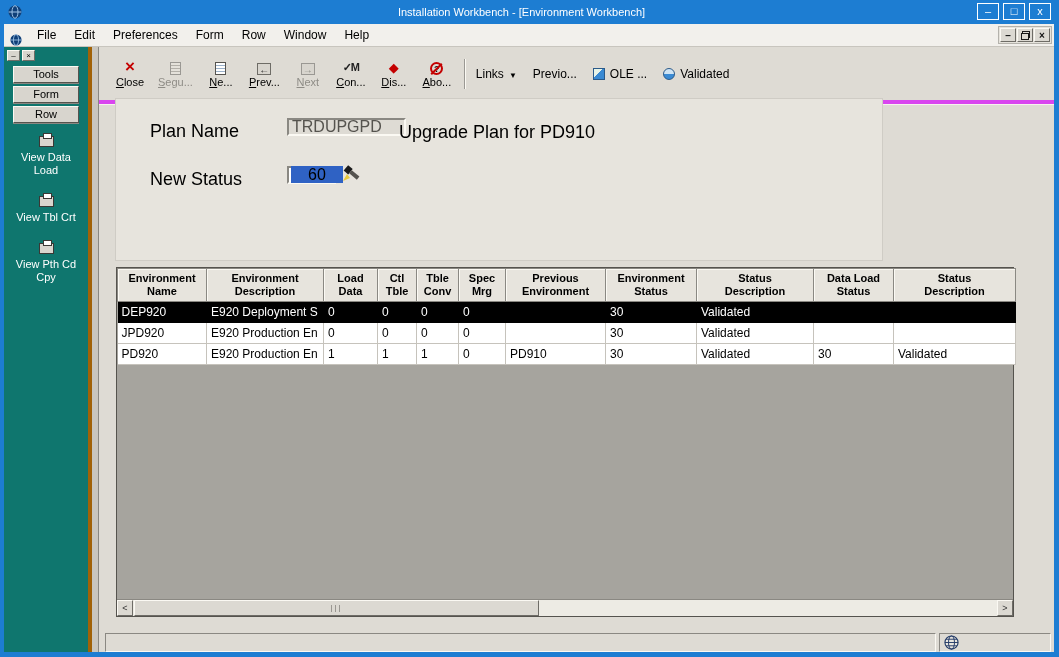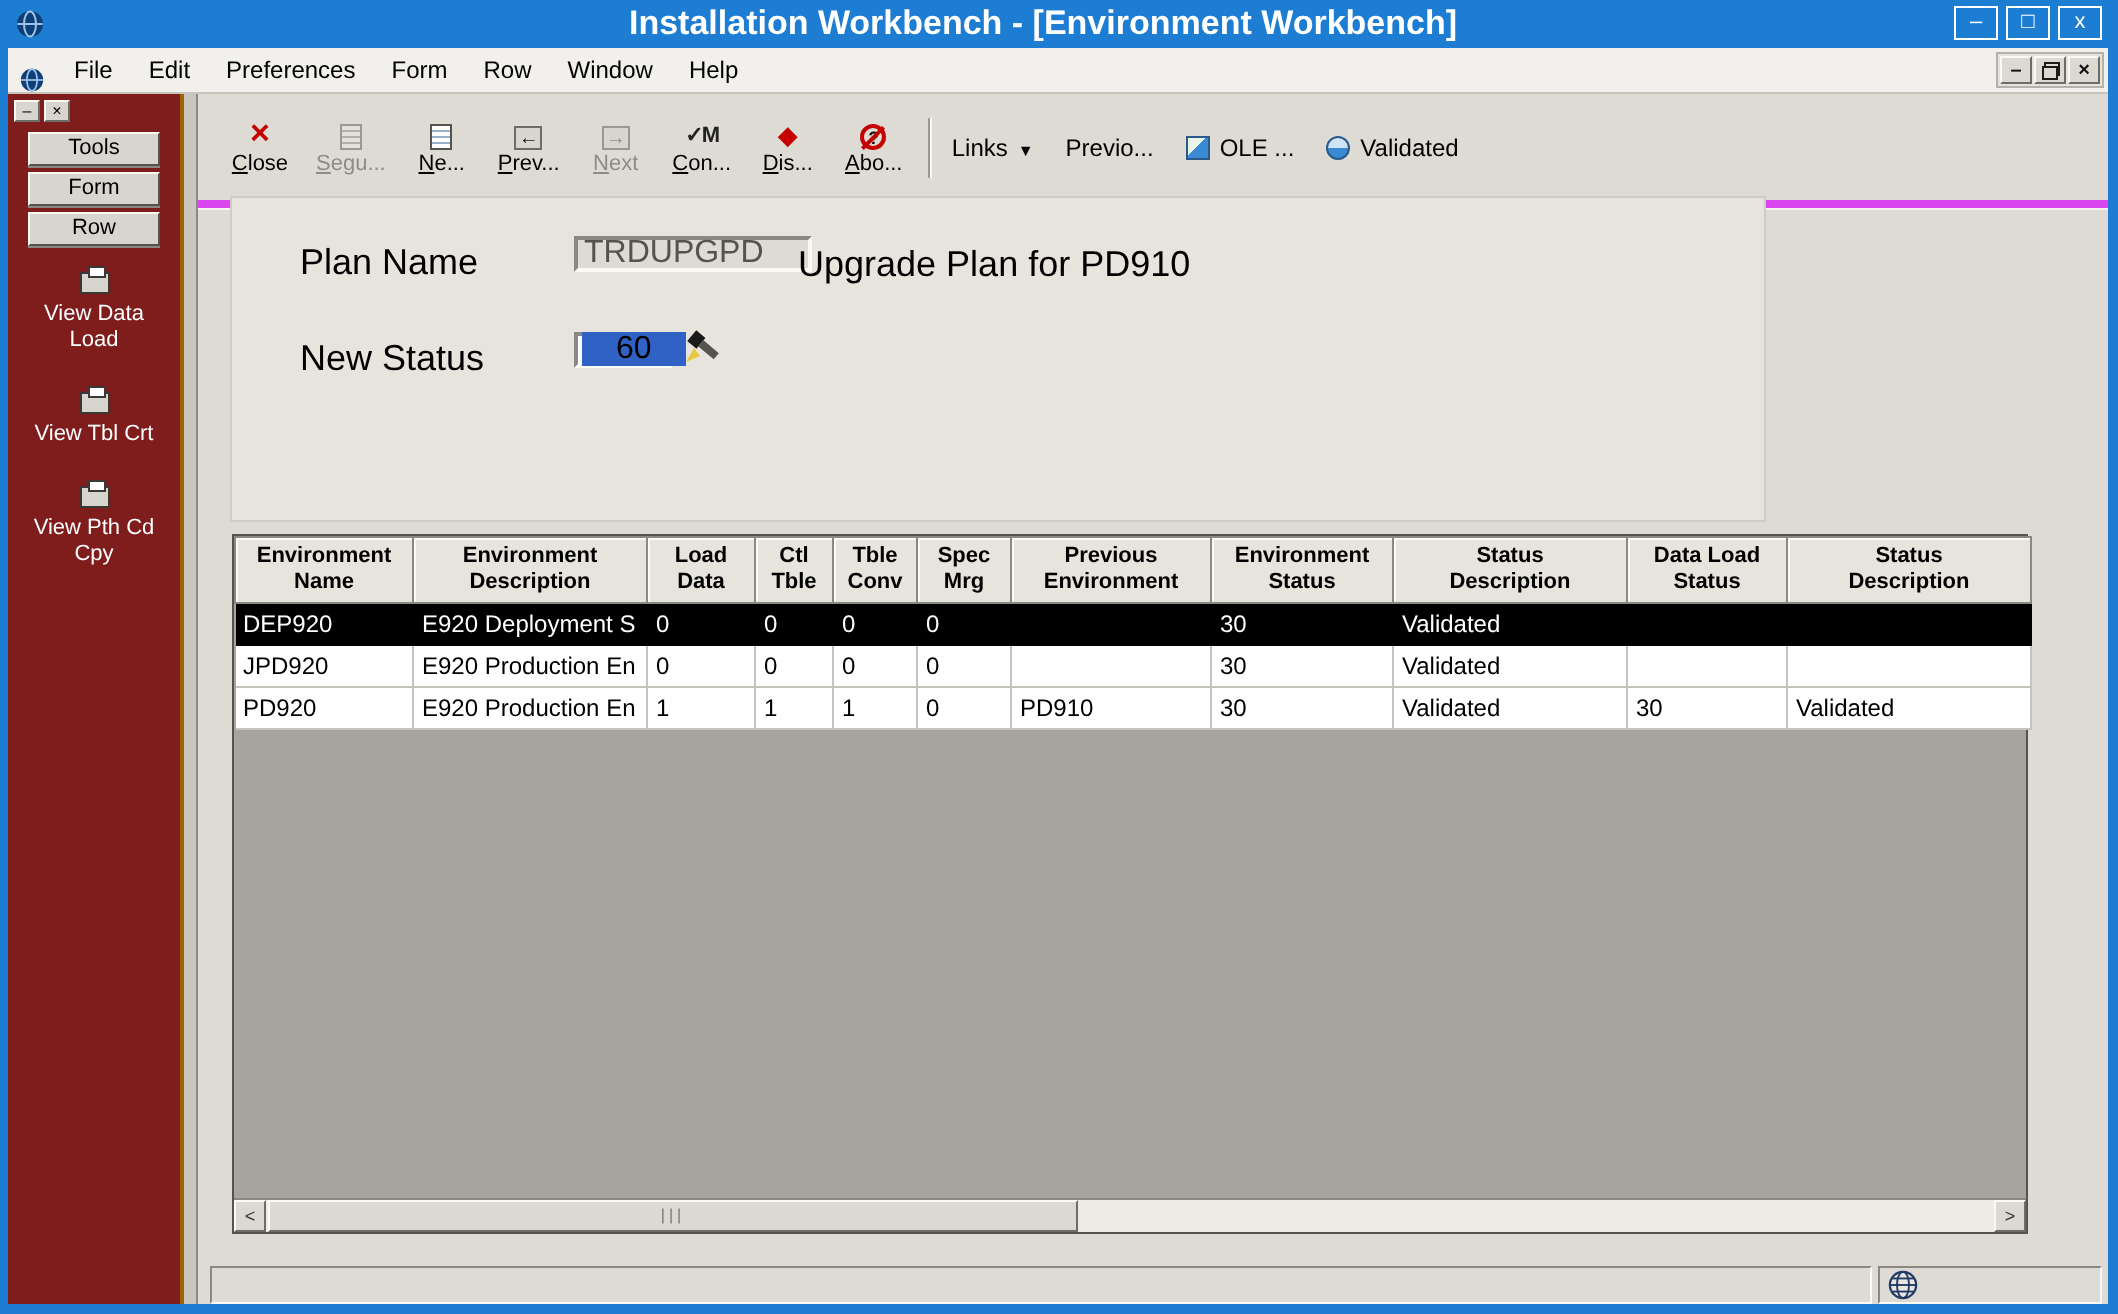--- a/index.html
+++ b/index.html
@@ -8,21 +8,21 @@
     position: relative;
     font-family: "Liberation Sans", sans-serif;
     background: var(--titlebar-color, #1d7dd2);
     overflow: hidden;
   }
   u { text-decoration: underline; }
 
   
   .titlebar { position:absolute; top:0; left:0; right:0; height:24px; display:flex; align-items:center; color:#fff; }
   .app-icon { margin-left:8px; display:flex; align-items:center; }
-  .title { position:absolute; left:0; right:16px; text-align:center; font-size:17px; color:#fff;font-weight:bold; }
+  .title { position:absolute; left:0; right:16px; text-align:center; font-size:11px; color:#fff; }
   .tb-btns { position:absolute; right:8px; top:3px; display:flex; gap:4px; }
   .tb-btn { width:22px; height:17px; border:1px solid #fff; display:flex; align-items:center; justify-content:center; font-size:11px; color:#fff; line-height:1; }
 
   
   .inner { position:absolute; top:24px; left:4px; right:5px; bottom:5px; background:#dedbd4; display:flex; flex-direction:column; }
 
   
   .menubar { height:23px; background:#f2f0ec; display:flex; align-items:flex-end; border-bottom:1px solid #c8c5be; position:relative; flex:0 0 auto; }
   .menu-icon { margin:0 6px 0 6px; display:flex; align-items:center; }
   .menu-items { display:flex; }
@@ -32,21 +32,21 @@
   .mdi-min::before { content:"–"; font-weight:bold; }
   .mdi-close::before { content:"×"; font-weight:bold; }
   .restore { position:relative; width:9px; height:9px; }
   .restore::before { content:""; position:absolute; right:0; top:0; width:6px; height:5px; border:1px solid #1a1a1a; }
   .restore::after  { content:""; position:absolute; left:0; bottom:0; width:6px; height:5px; border:1px solid #1a1a1a; background:#dcd9d2; }
 
   
   .content { flex:1; display:flex; min-height:0; }
 
   
-  .sidebar { width:88px; background:#7f1d1d; border-right:2px solid #a16207; flex:0 0 auto; }
+  .sidebar { width:88px; background:#0f766e; border-right:4px solid #a16207; flex:0 0 auto; }
   .exitbar { display:flex; gap:2px; margin:3px 0 5px 3px; }
   .xb { width:13px; height:11px; background:#d8d5ce; border:1px solid; border-color:#fbf9f3 #6e6c66 #6e6c66 #fbf9f3; display:flex; align-items:center; justify-content:center; font-size:8px; color:#000; line-height:1; }
   .xb-min::before { content:"–"; }
   .xb-close::before { content:"×"; }
   .side-tab { width:66px; height:17px; margin:0 auto 3px; background:#d8d5ce; border:1px solid; border-color:#fbf9f3 #55534e #55534e #fbf9f3; box-shadow:0 1px 0 #8a8882; font-size:11px; text-align:center; line-height:15px; color:#000; }
   #sidebar-items { margin-top:13px; }
   .side-item { margin:0 auto 19px; text-align:center; width:74px; color:#fff; }
   .side-icon { width:15px; height:11px; margin:0 auto 4px; border:1px solid #3a3835; background:#d8d5ce; position:relative; }
   .side-icon::before { content:""; position:absolute; left:3px; top:-4px; width:7px; height:4px; background:#fff; border:1px solid #3a3835; }
   .side-label { font-size:11px; line-height:13px; }

